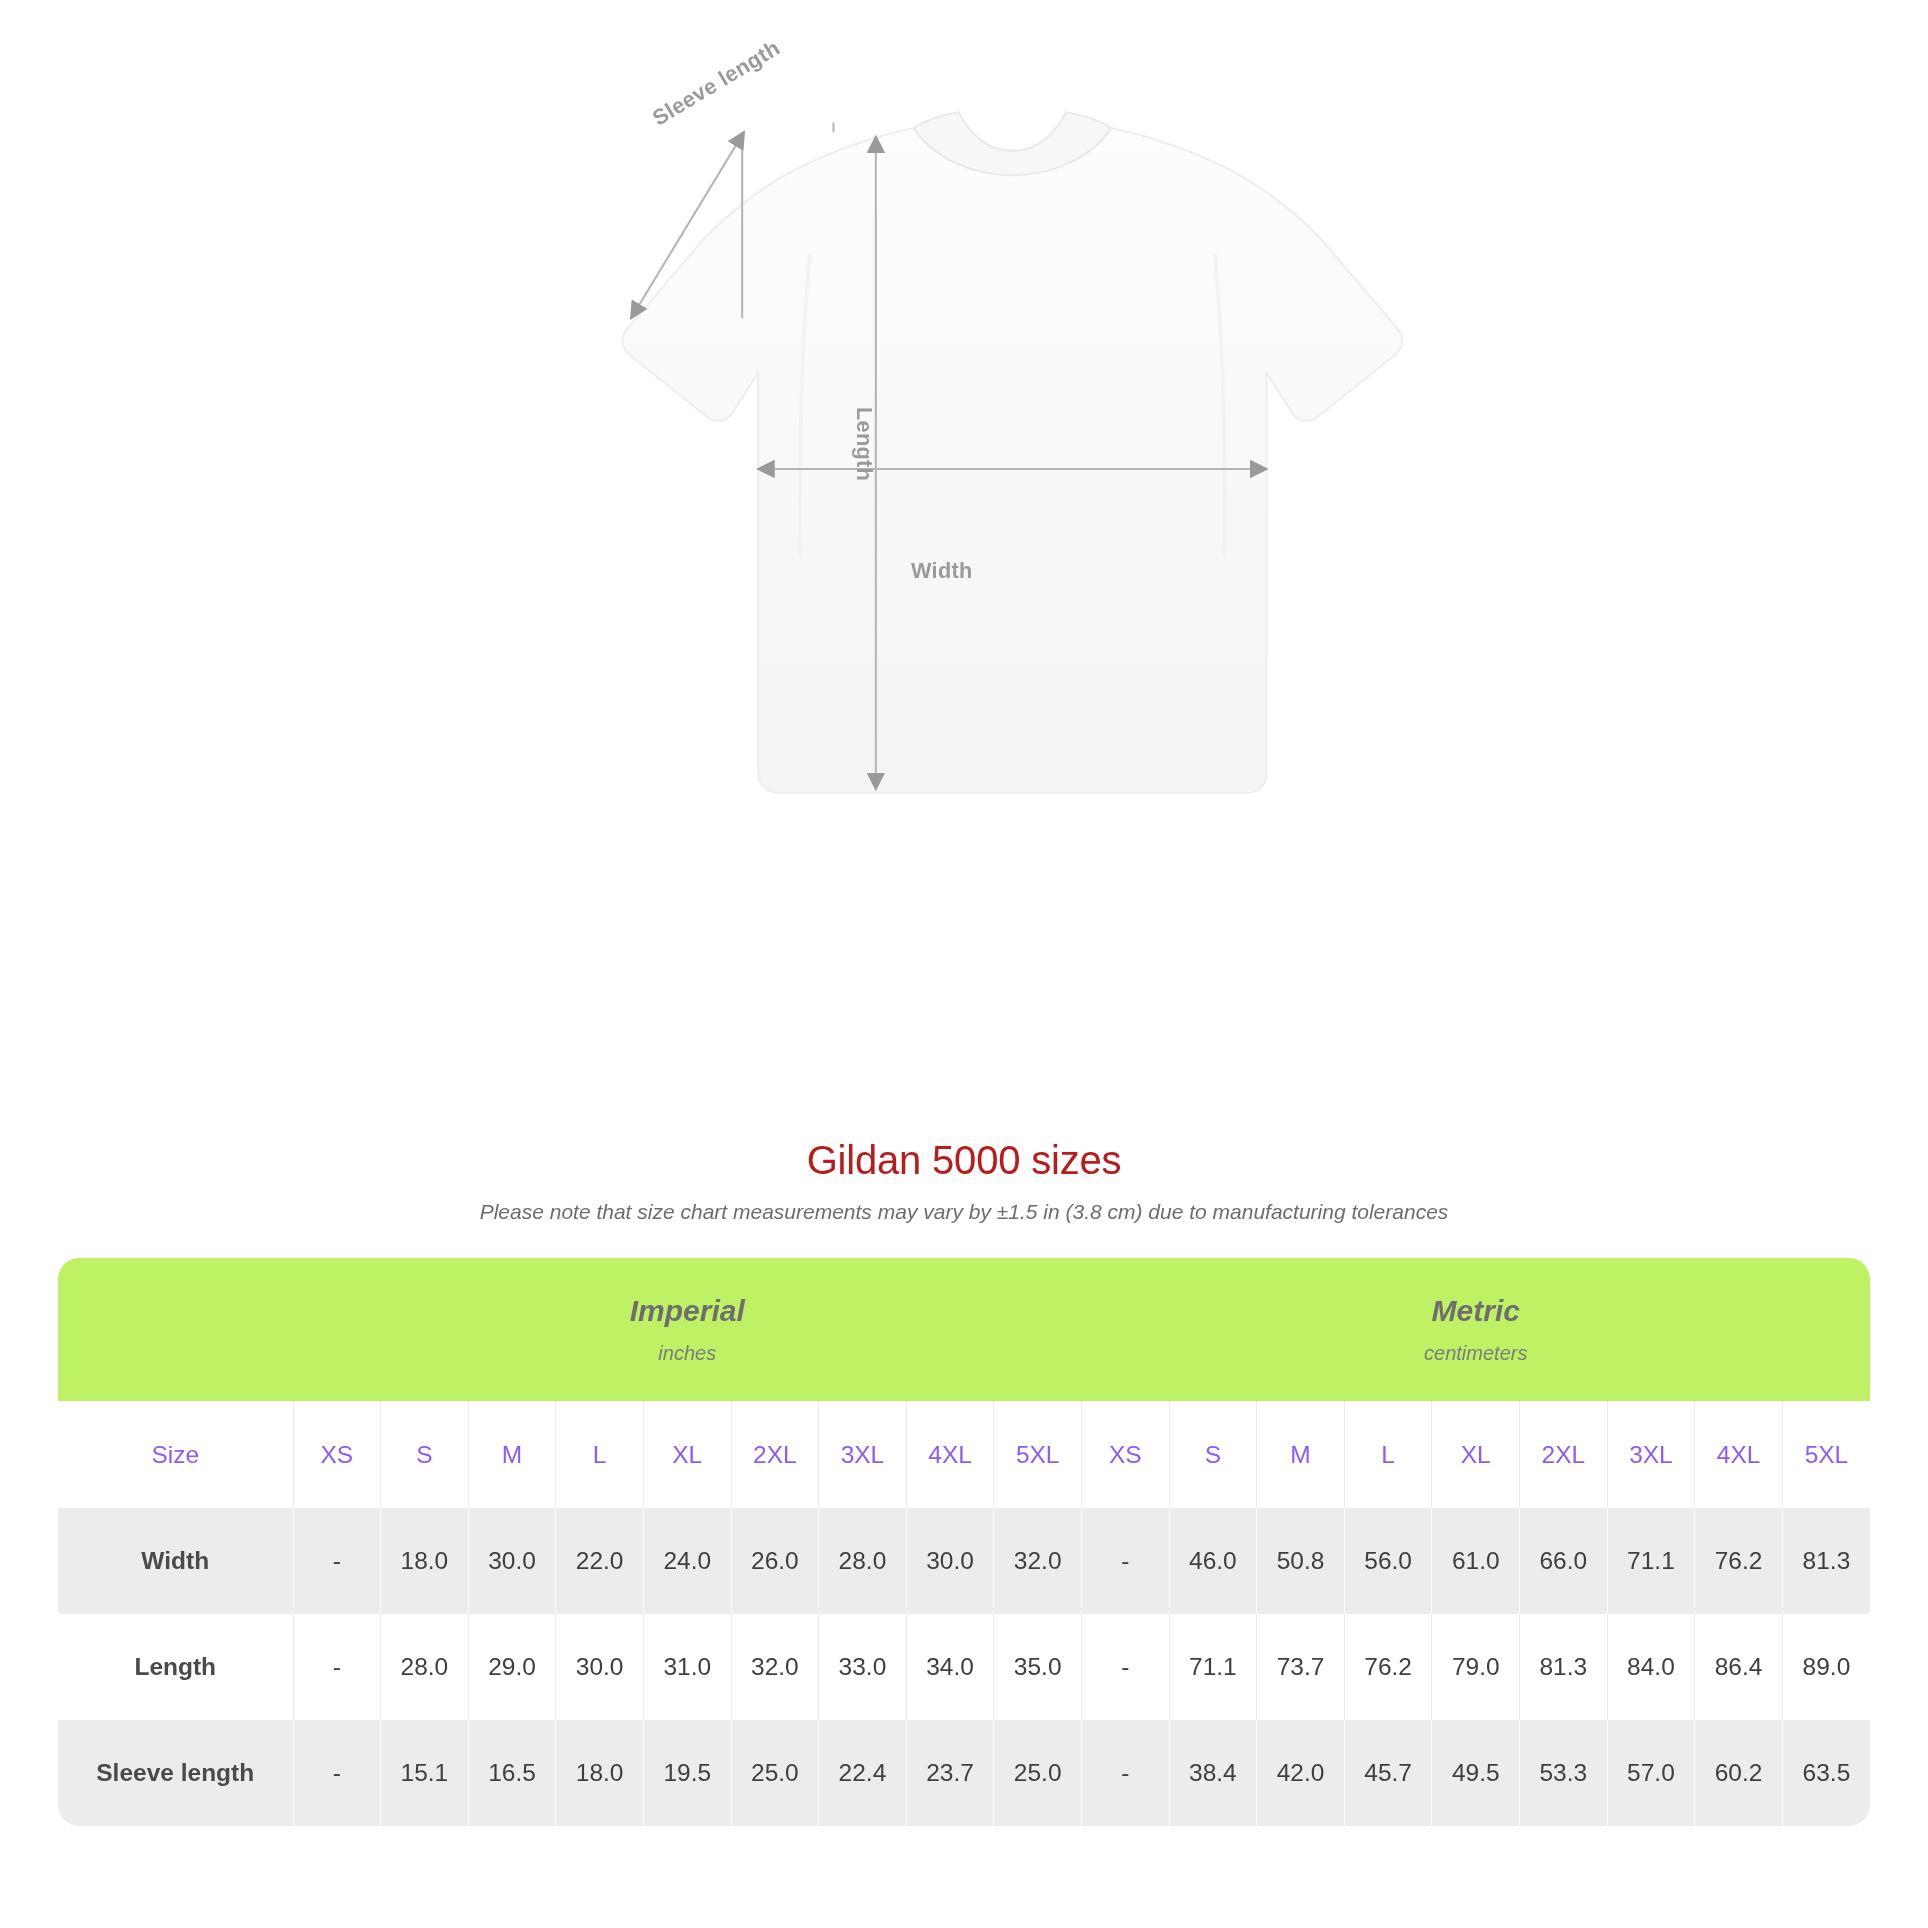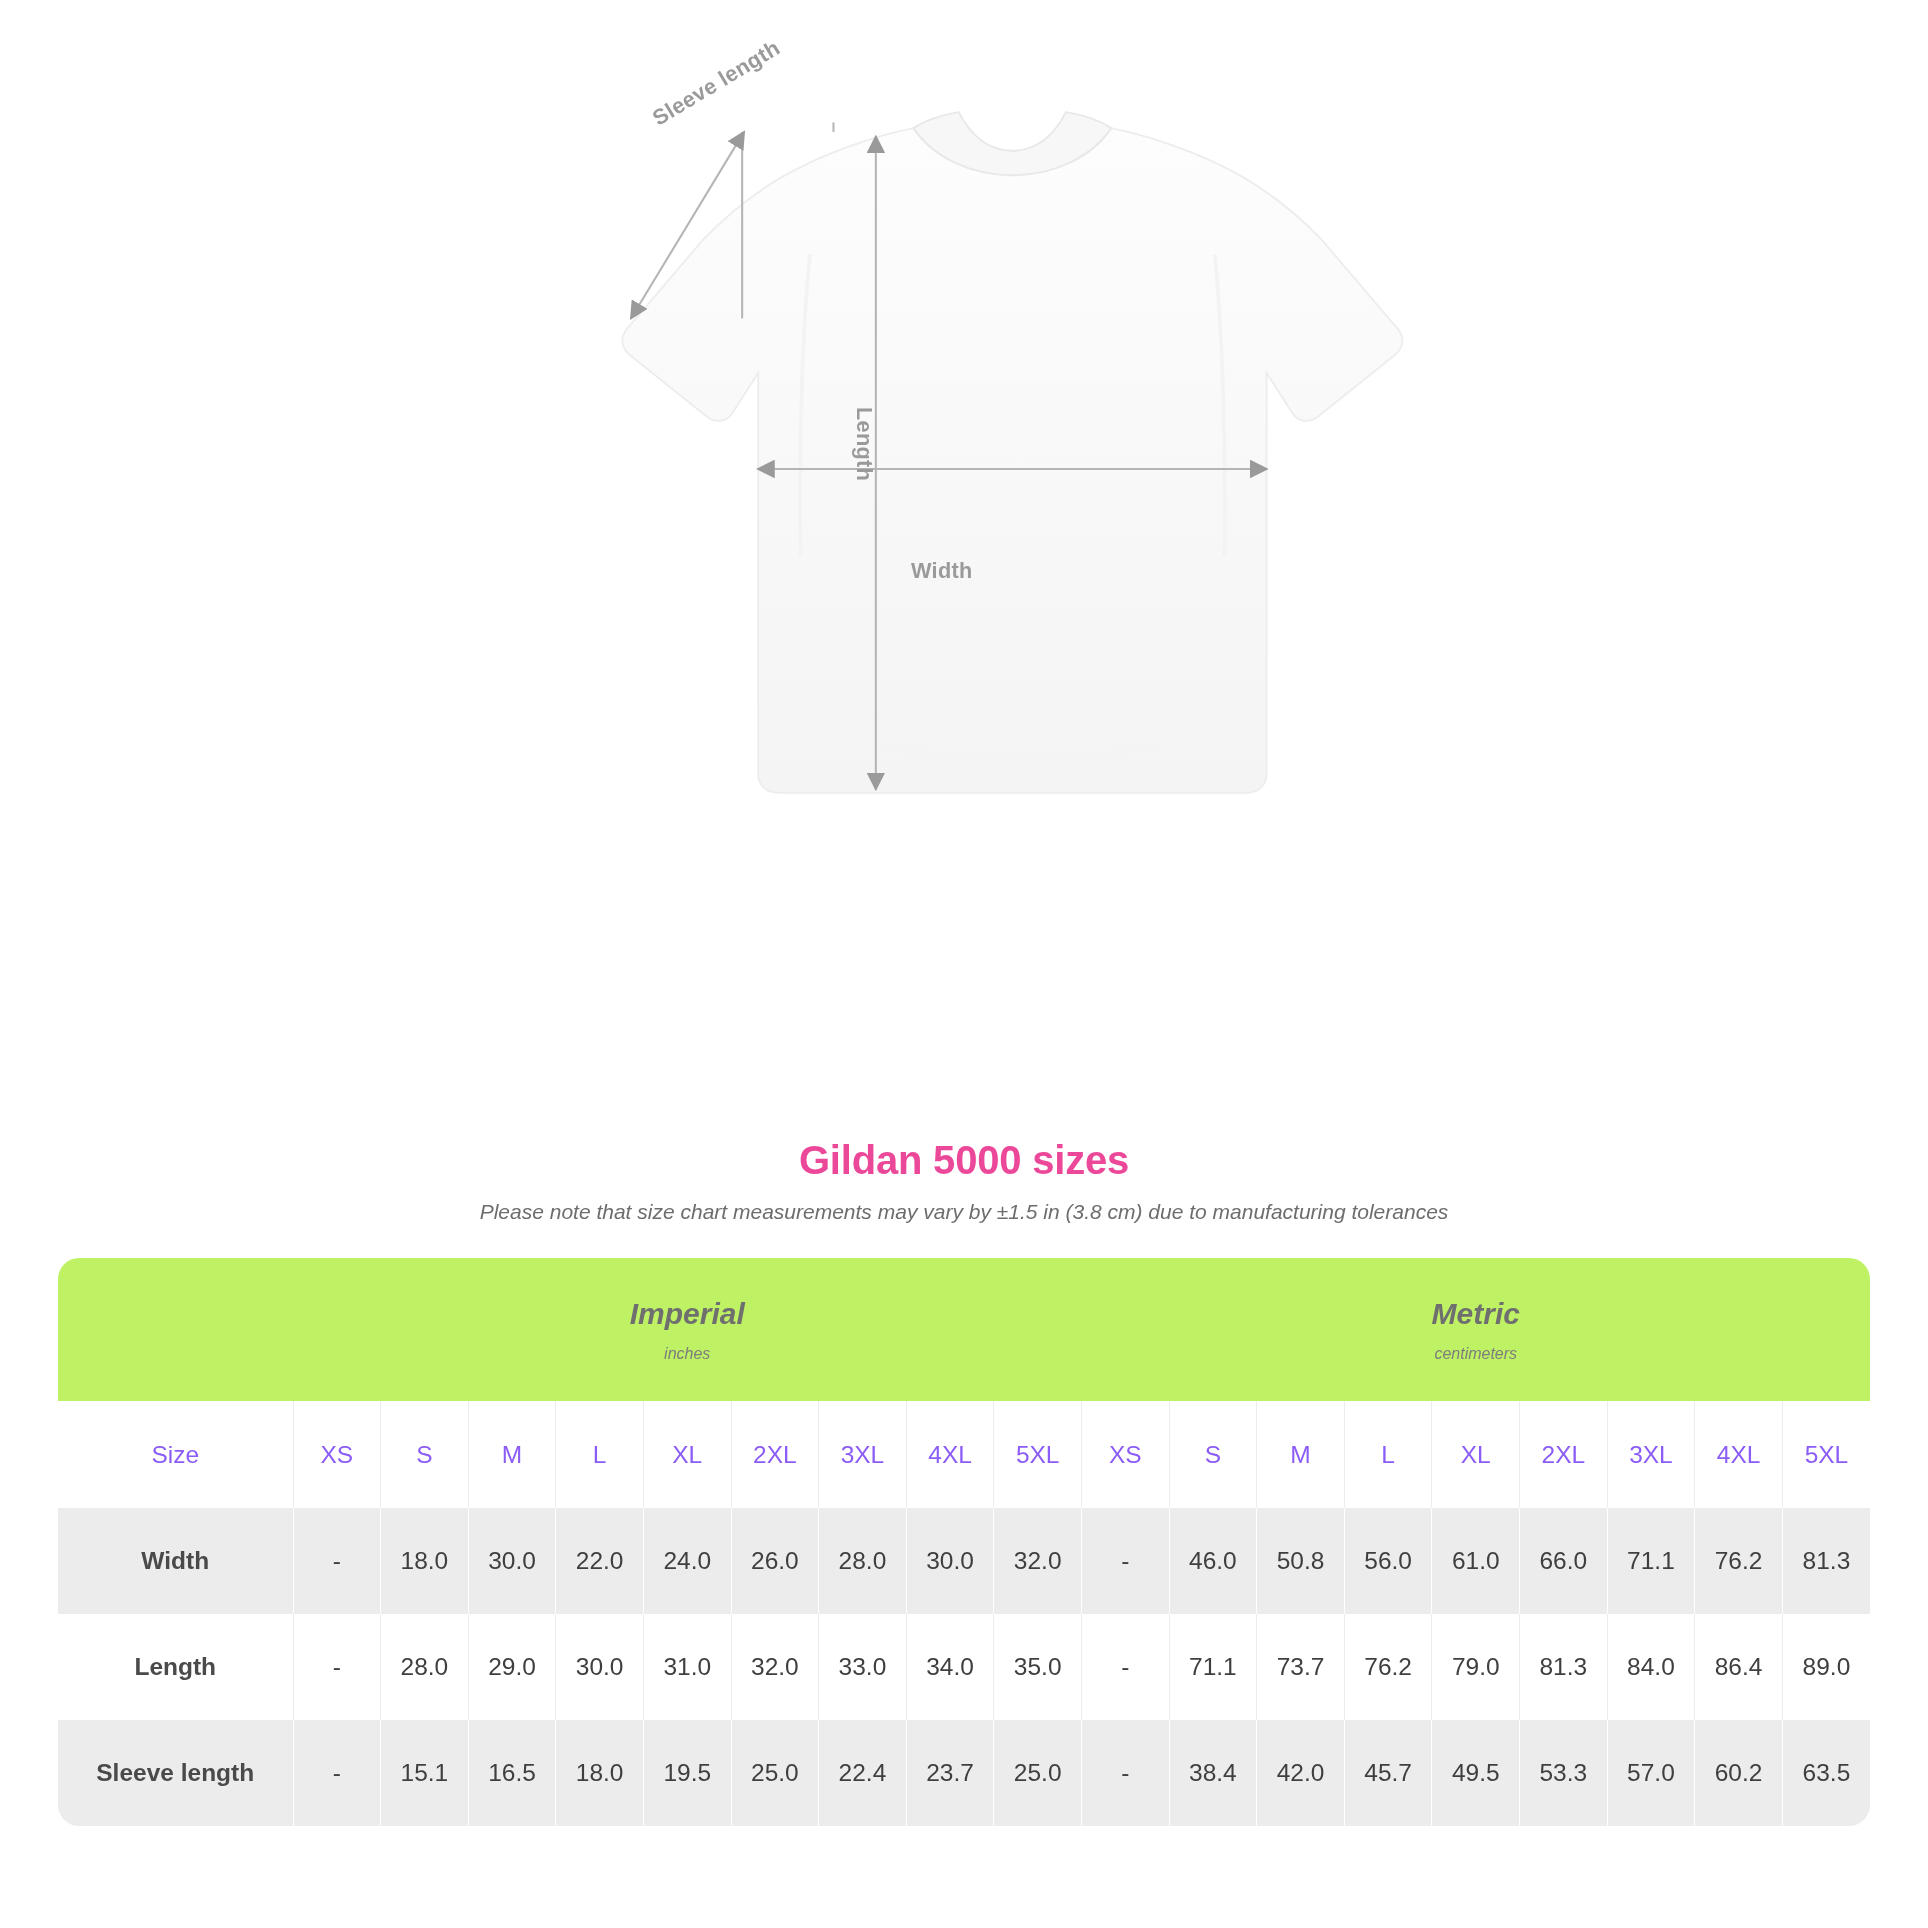--- a/index.html
+++ b/index.html
@@ -63,22 +63,22 @@
     top: 558px;
   }
 
   
   .title-block {
     text-align: center;
     margin-top: 17px;
   }
   .chart-title {
     font-size: 40px;
-    font-weight: bold;
-    color: #ec4899;
+    font-weight: normal;
+    color: #b91c1c;
     margin: 0;
     letter-spacing: -0.2px;
   }
   .chart-note {
     font-size: 21px;
     font-style: italic;
     color: #6d6d6d;
     margin-top: 17px;
   }
 
@@ -104,21 +104,21 @@
     height: 143px;
     padding: 0;
   }
   .unit-name {
     font-size: 30px;
     font-weight: bold;
     font-style: italic;
     color: #6f6f6f;
   }
   .unit-sub {
-    font-size: 16px;
+    font-size: 20px;
     font-style: italic;
     color: #7d7d7d;
     margin-top: 14px;
   }
 
   .head-row td {
     background: #ffffff;
     height: 105px;
     font-size: 24.5px;
     font-weight: bold;

